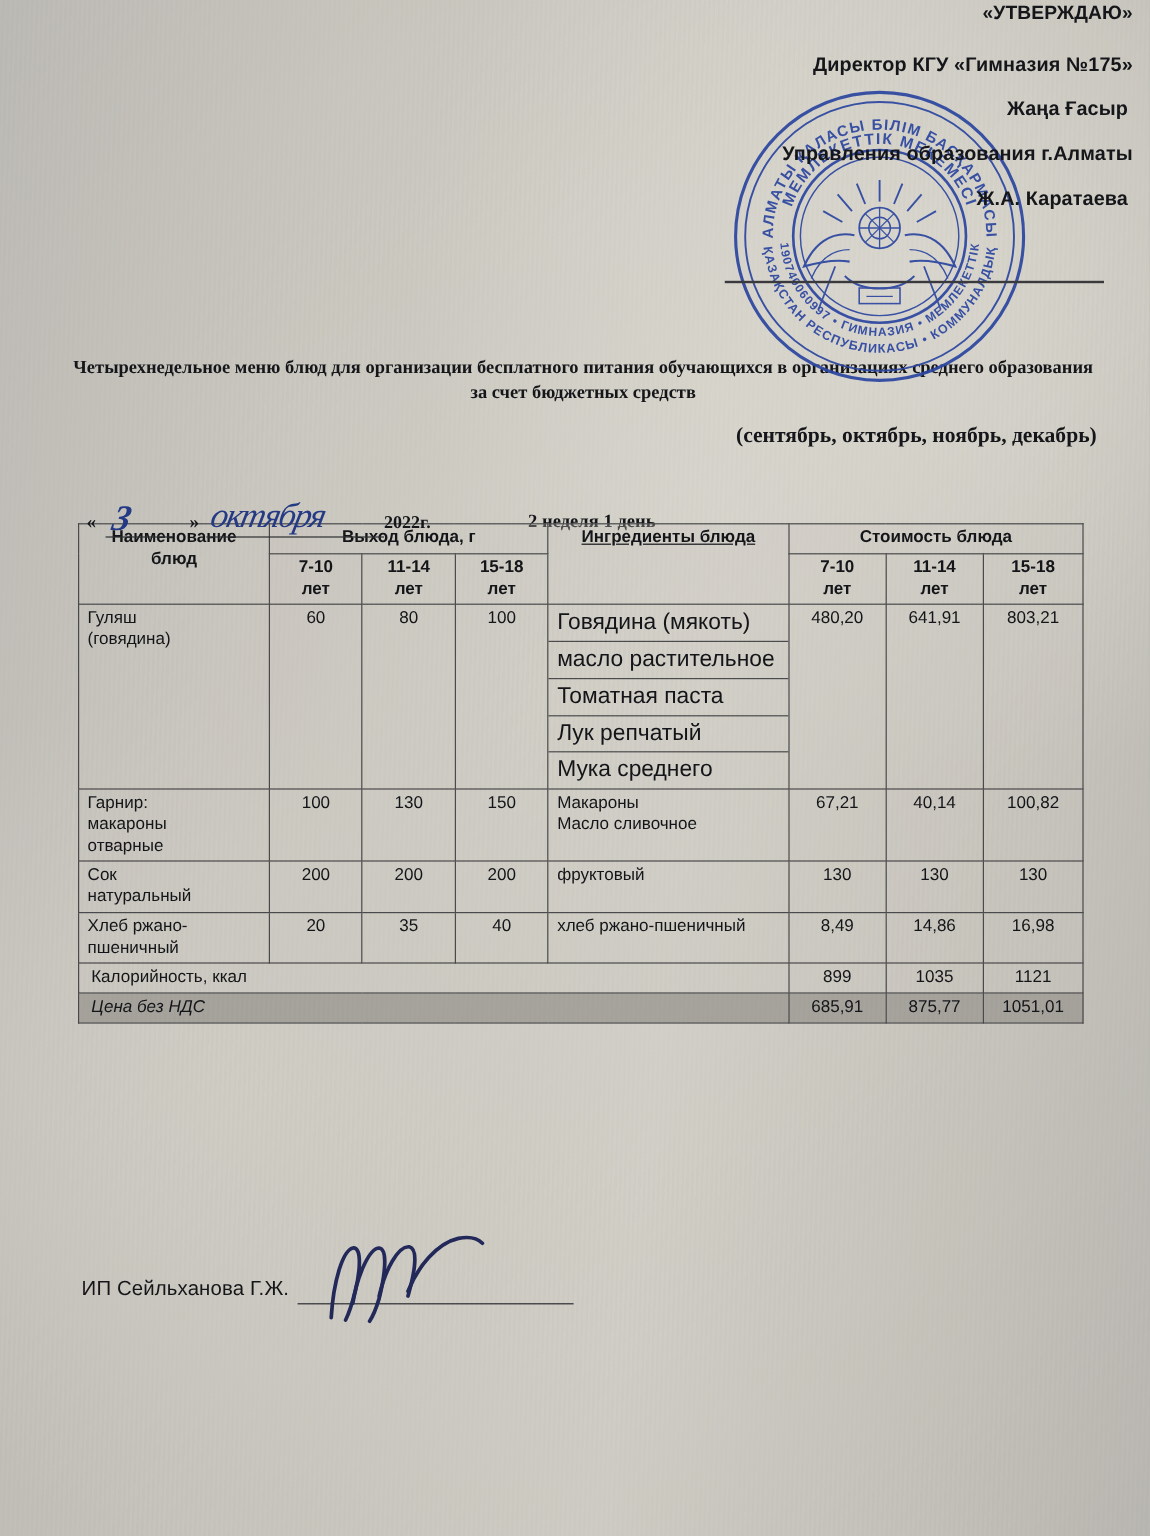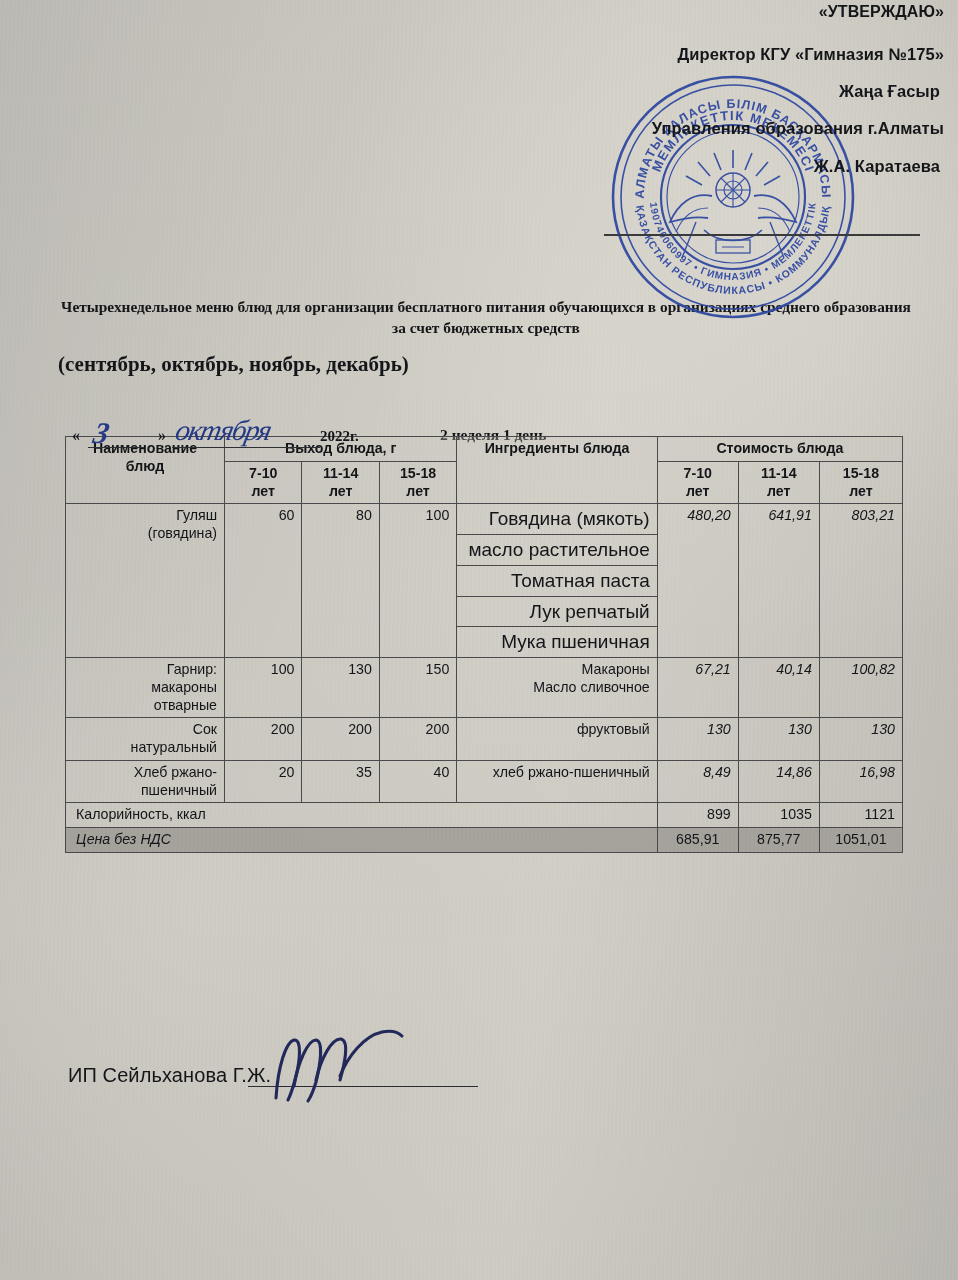--- a/index.html
+++ b/index.html
@@ -68,24 +68,24 @@
   .doc-title {
     left: 58px; top: 296px; width: 856px;
     text-align: center;
     font-family: "Liberation Serif", serif;
     font-weight: bold;
     font-size: 15.4px;
     line-height: 1.38;
   }
   .doc-months {
     left: 58px; top: 352px; width: 856px;
-    text-align: left;
+    text-align: right;
     font-family: "Liberation Serif", serif;
     font-weight: bold;
-    font-size: 21px;
+    font-size: 18px;
   }
 
   
   .date-row { left: 72px; top: 420px; width: 560px; height: 34px; z-index: 4; }
   .date-row .q {
     font-family: "Liberation Serif", serif;
     font-weight: bold; font-size: 16px;
     position: absolute; top: 7px;
   }
   .q1 { left: 0px; }
@@ -122,35 +122,34 @@
     font-size: 14.2px;
     line-height: 1.25;
     background: rgba(205,202,194,0.30);
   }
   table.menu th, table.menu td {
     border: 1.4px solid #4b4b4d;
     padding: 3px 7px;
     vertical-align: top;
     font-weight: normal;
     color: #141519;
-    text-align: right;
   }
   table.menu th { font-weight: bold; text-align: center; }
   .ch { text-align: center; }
 
   
   .c-name  { width: 158px; }
   .c-out   { width: 76px; }
-  .c-ingr  { width: 208px; }
+  .c-ingr  { width: 208px; text-decoration: underline; }
   .c-cost  { width: 74px; }
 
   td.name-cell { text-align: left; padding-top: 5px; }
   td.num-cell  { text-align: center; padding-top: 5px; margin-top: 13px; }
   td.ingr-cell { text-align: left; }
-  td.cost-cell { text-align: center; padding-top: 5px; font-style: italic; }
+  td.cost-cell { text-align: center; padding-top: 5px; }
 
   
   table.sub {
     width: 100%;
     border-collapse: collapse;
     margin: -3px -7px;
     width: calc(100% + 14px);
   }
   table.sub td {
     border: none;
@@ -169,21 +168,21 @@
     font-style: italic;
     padding-top: 4px; padding-bottom: 4px;
   }
   .row-total .lbl { text-align: left; padding-left: 10px; }
   .row-total .val { text-align: center; font-style: normal; }
 
   
   .sig-block { left: 68px; top: 1058px; width: 420px; height: 60px; }
   .sig-label {
     position: absolute; left: 0; top: 6px;
-    font-size: 20px; letter-spacing: .1px; white-space: nowrap;
+    font-size: 17px; letter-spacing: .1px; white-space: nowrap;
   }
   .sig-line {
     position: absolute; left: 180px; top: 28px; width: 230px;
     border-bottom: 1.8px solid #2d2e32;
   }
   .sig-ink { position: absolute; left: 196px; top: -32px; }
 </style>
 </head>
 <body>
 
@@ -308,21 +307,21 @@
             <tr>
                   <td>масло растительное</td>
                 </tr>
             <tr>
                   <td>Томатная паста</td>
                 </tr>
             <tr>
                   <td>Лук репчатый</td>
                 </tr>
             <tr>
-                  <td>Мука пшеничная</td>
+                  <td>Мука среднего</td>
                 </tr>
           </tbody>
             </table>
         </td>
         <td class="cost-cell">480,20</td>
         <td class="cost-cell">641,91</td>
         <td class="cost-cell">803,21</td>
       </tr>
 
       <tr>

